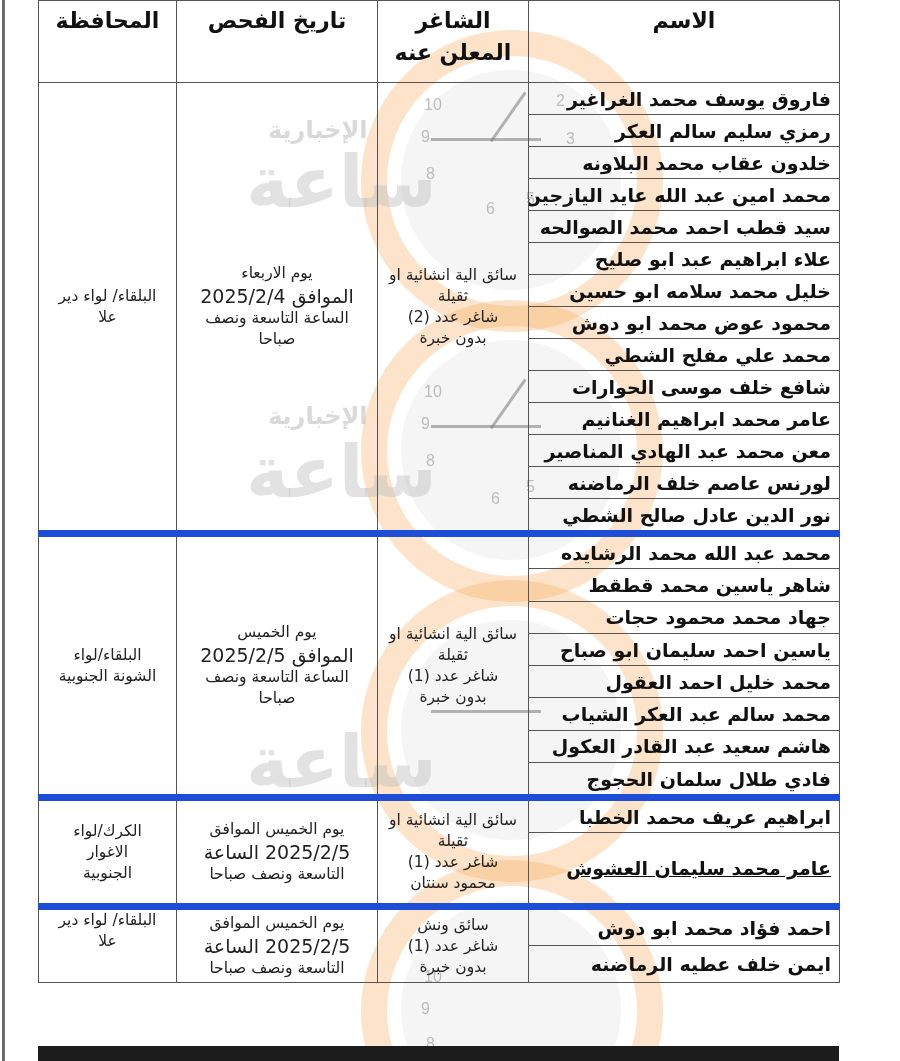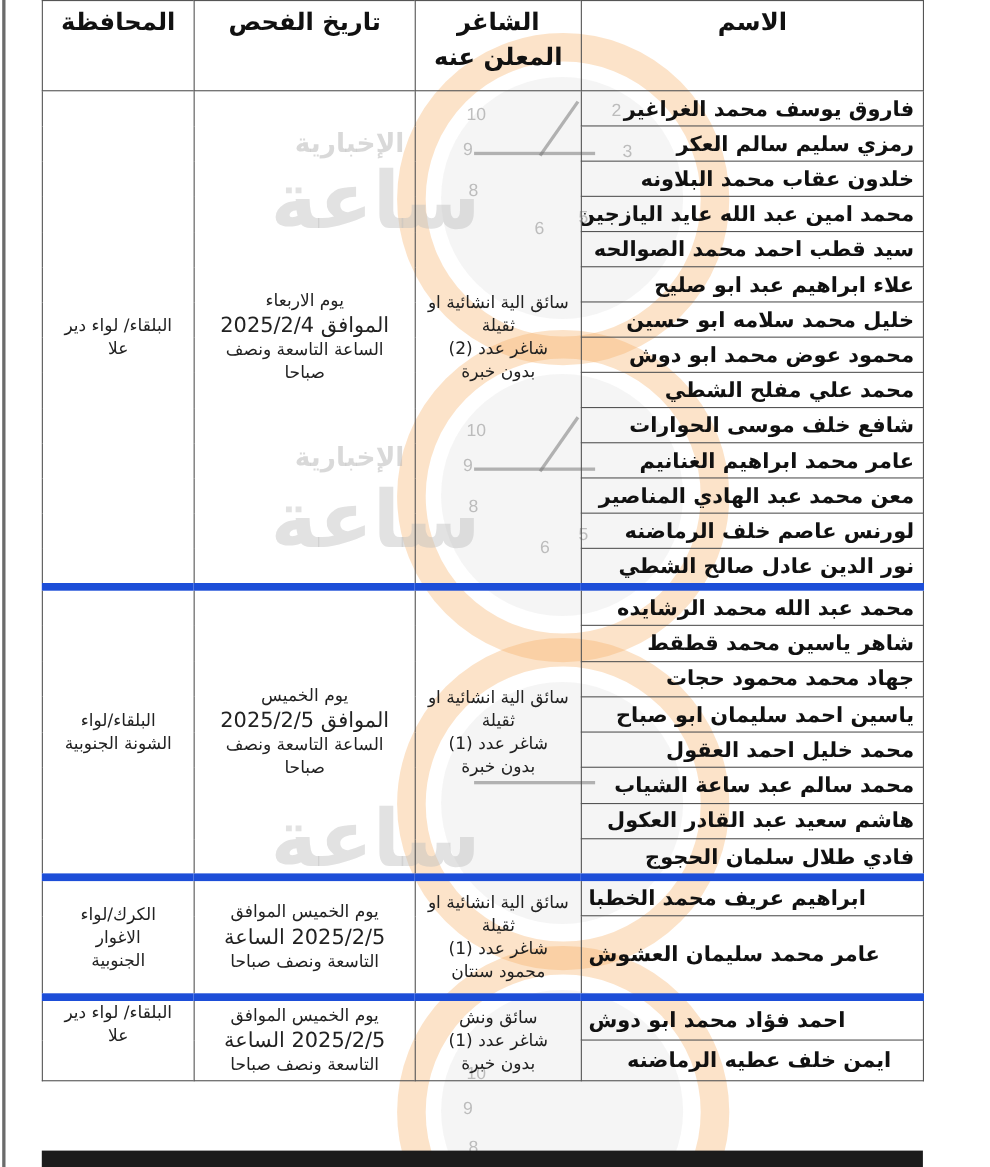--- a/index.html
+++ b/index.html
@@ -11,21 +11,21 @@
   .table-wrap { position:absolute; left:38px; top:0; width:801px; }
   table { border-collapse:collapse; width:801px; table-layout:fixed; direction:rtl; }
   td, th { border:1.5px solid #555; padding:0 6px; vertical-align:middle; }
   th { height:77px; font-weight:bold; font-size:22px; vertical-align:top; padding-top:4px; line-height:32px; text-align:center; }
   th.name-h { font-size:22px; }
   col.c-name { width:311px; }
   col.c-job { width:151px; }
   col.c-date { width:201px; }
   col.c-gov { width:138px; }
   td.name { font-weight:bold; font-size:19px; text-align:right; padding-right:8px; white-space:nowrap; overflow:hidden;margin-left:25px; }
-  td.name.center { text-align:left; }
+  td.name.center { text-align:right; }
   td.info { text-align:center; font-size:15.5px; line-height:21px; color:#222; }
   td.info .big { font-size:19px; line-height:24px; }
   tr.g-start td { border-top:7px solid #1d4ed8; }
   tr.g1 td.name { height:31px; }
   tr.g2 td.name { height:31.3px; }
   .bottom-bar { position:absolute; left:38px; top:1046px; width:801px; height:15px; background:#1c1c1c; }
   .watermark { position:absolute; pointer-events:none;margin-left:36px; }
   .wm-ring { position:absolute; border-radius:50%; border:26px solid rgba(245,170,90,0.33); }
   .wm-face { position:absolute; border-radius:50%; background:rgba(225,225,225,0.35); }
   .wm-hand { position:absolute; background:rgba(120,120,120,0.55); transform-origin:left center; height:3px; }
@@ -178,21 +178,21 @@
     <tr class="g2">
           <td class="name">جهاد محمد محمود حجات</td>
         </tr>
     <tr class="g2">
           <td class="name">ياسين احمد سليمان ابو صباح</td>
         </tr>
     <tr class="g2">
           <td class="name">محمد خليل احمد العقول</td>
         </tr>
     <tr class="g2">
-          <td class="name">محمد سالم عبد ساعة الشياب</td>
+          <td class="name">محمد سالم عبد العكر الشياب</td>
         </tr>
     <tr class="g2">
           <td class="name">هاشم سعيد عبد القادر العكول</td>
         </tr>
     <tr class="g2">
           <td class="name">فادي طلال سلمان الحجوج</td>
         </tr>
 
     <tr class="g-start">
       <td class="name center" style="height:31px;">ابراهيم عريف محمد الخطبا</td>
@@ -207,21 +207,21 @@
         <div class="big">2025/2/5 الساعة</div>
         <div>التاسعة  ونصف صباحا</div>
       </td>
       <td class="info" rowspan="2">
         <div>الكرك/لواء</div>
         <div>الاغوار</div>
         <div>الجنوبية</div>
       </td>
     </tr>
     <tr>
-          <td class="name center" style="height:70px;">عامر محمد سليمان العشوش</td>
+          <td class="name center" style="height:70px;text-decoration:underline;">عامر محمد سليمان العشوش</td>
         </tr>
 
     <tr class="g-start">
       <td class="name center" style="height:35px;">احمد فؤاد محمد ابو دوش</td>
       <td class="info" rowspan="2">
         <div>سائق ونش</div>
         <div>شاغر عدد (1)</div>
         <div>بدون خبرة</div>
       </td>
       <td class="info" rowspan="2">

